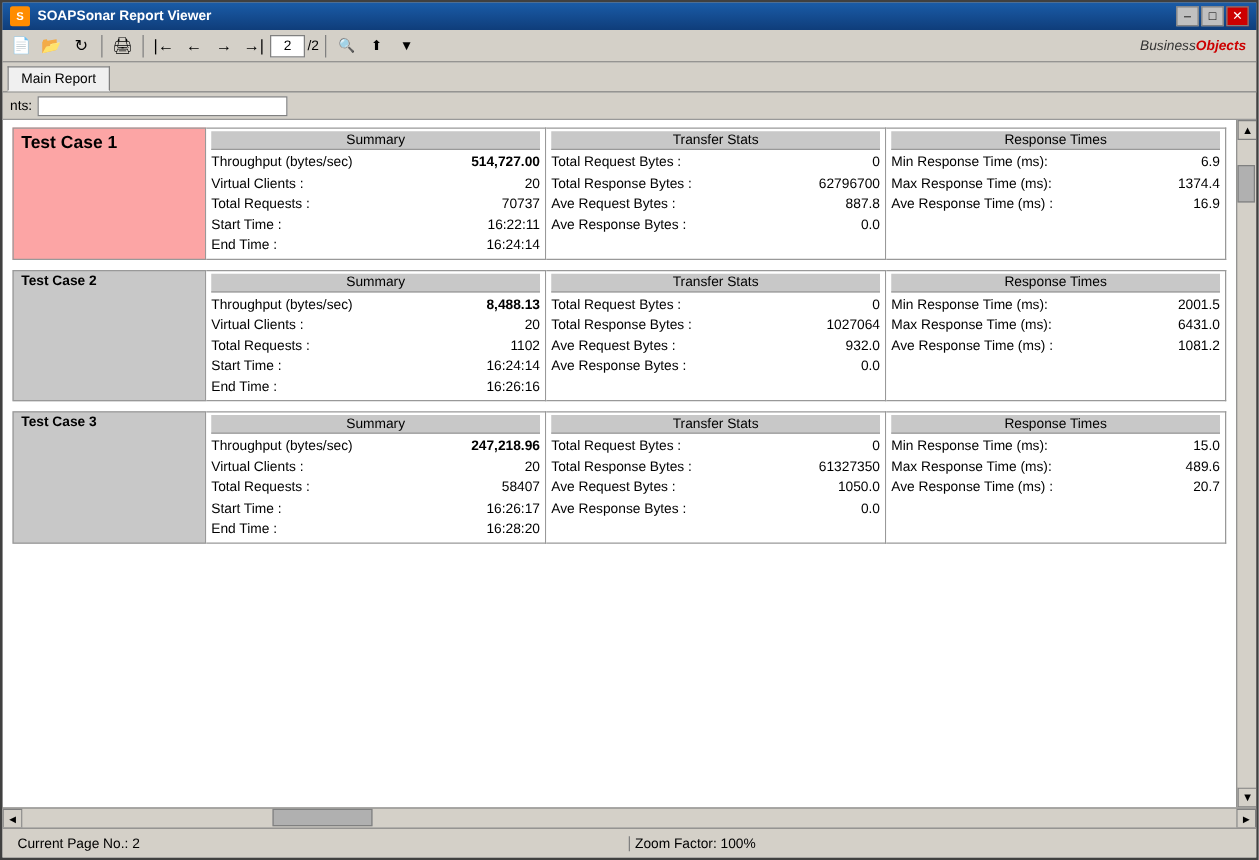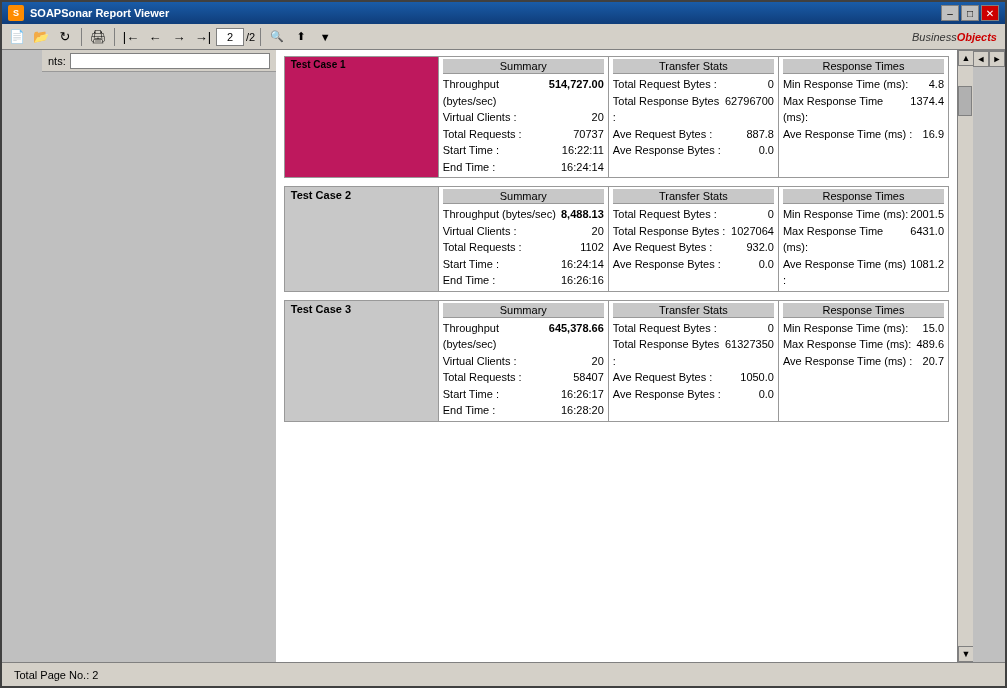--- a/index.html
+++ b/index.html
@@ -203,24 +203,23 @@
     .outer-wrapper {
       display: flex;
       flex-direction: column;
       width: 1007px;
       height: 688px;
       border: 2px solid #404040;
     }
 
     .main-area {
       display: flex;
-      flex-direction: row;
+      flex-direction: column;
       flex: 1;
       overflow: hidden;
-      padding-left: 40px;
     }
 
     .report-body {
       display: flex;
       flex: 1;
       overflow: hidden;
     }
 
     .report-inner {
       flex: 1;
@@ -264,35 +263,40 @@
     <div class="menu-separator"></div>
     <button class="menu-btn" title="Find" style="font-size:11px;">🔍</button>
     <button class="menu-btn" title="Export" style="font-size:11px;">⬆</button>
     <button class="menu-btn" style="font-size:11px;">▼</button>
 
     <div class="business-objects-logo">
       <span class="logo-business">Business</span><span class="logo-objects">Objects</span>
     </div>
   </div>
 
+  <div class="tab-strip">
+    <div class="tab">
+      <span>Main Report</span>
+    </div>
+  </div>
 
   <div class="main-area">
 
     <div class="filter-bar">
       <span style="margin-right:4px;">nts:</span>
       <input class="filter-input" type="text" style="">
     </div>
 
     <div class="report-body">
 
       <div class="report-inner">
 
         <div class="test-case">
           <div style="display:flex; margin-bottom:1px;">
-            <div style="width:155px; min-width:155px; background:#be185d; border:1px solid #999; padding:2px 6px; font-weight:bold; font-size:10px;">
+            <div style="width:155px; min-width:155px; background:#fca5a5; border:1px solid #999; padding:2px 6px; font-weight:bold; font-size:14px;">
               <span>Test Case 1</span>
             </div>
 
             <div style="flex:1; border:1px solid #999; border-left:none; background:white; padding:2px 4px;">
               <div style="background:#c8c8c8; text-align:center; font-size:11px; padding:1px 0; margin-bottom:2px; border-bottom:1px solid #999;">
                 <span>Summary</span>
               </div>
               <div style="display:flex; justify-content:space-between; font-size:11px; line-height:1.5;">
                 <span>Throughput (bytes/sec)</span>
                 <span style="font-weight:bold;margin-left:34px;">514,727.00</span>
@@ -336,21 +340,21 @@
                 <span>0.0</span>
               </div>
             </div>
 
             <div style="flex:1; border:1px solid #999; border-left:none; background:white; padding:2px 4px;">
               <div style="background:#c8c8c8; text-align:center; font-size:11px; padding:1px 0; margin-bottom:2px; border-bottom:1px solid #999;">
                 <span>Response Times</span>
               </div>
               <div style="display:flex; justify-content:space-between; font-size:11px; line-height:1.5;">
                 <span>Min Response Time (ms):</span>
-                <span>4.8</span>
+                <span>6.9</span>
               </div>
               <div style="display:flex; justify-content:space-between; font-size:11px; line-height:1.5;">
                 <span>Max Response Time (ms):</span>
                 <span>1374.4</span>
               </div>
               <div style="display:flex; justify-content:space-between; font-size:11px; line-height:1.5;">
                 <span>Ave Response Time (ms) :</span>
                 <span>16.9</span>
               </div>
             </div>
@@ -432,21 +436,21 @@
           <div style="display:flex; margin-bottom:1px;justify-content:center;">
             <div style="width:155px; min-width:155px; background:#c8c8c8; border:1px solid #999; padding:2px 6px; font-weight:bold; font-size:11px;">
               <span>Test Case 3</span>
             </div>
             <div style="flex:1; border:1px solid #999; border-left:none; background:white; padding:2px 4px;">
               <div style="background:#c8c8c8; text-align:center; font-size:11px; padding:1px 0; margin-bottom:2px; border-bottom:1px solid #999;">
                 <span>Summary</span>
               </div>
               <div style="display:flex; justify-content:space-between; font-size:11px; line-height:1.5;">
                 <span>Throughput (bytes/sec)</span>
-                <span style="font-weight:bold;">645,378.66</span>
+                <span style="font-weight:bold;">247,218.96</span>
               </div>
               <div style="display:flex; justify-content:space-between; font-size:11px; line-height:1.5;">
                 <span>Virtual Clients :</span>
                 <span>20</span>
               </div>
               <div style="display:flex; justify-content:space-between; font-size:11px; line-height:1.5;">
                 <span>Total Requests :</span>
                 <span>58407</span>
               </div>
               <div style="display:flex; justify-content:space-between; font-size:11px; line-height:1.5;">
@@ -515,17 +519,20 @@
       <div class="h-scrollbar-track">
         <div class="h-scrollbar-thumb"></div>
       </div>
       <div class="h-scrollbar-btn">►</div>
     </div>
 
   </div>
 
   <div class="status-bar">
     <div class="status-section">
-      <span>Total Page No.: 2</span>
+      <span>Current Page No.: 2</span>
+    </div>
+    <div class="status-section">
+      <span>Zoom Factor: 100%</span>
     </div>
   </div>
 
 </div>
 
 </body></html>

